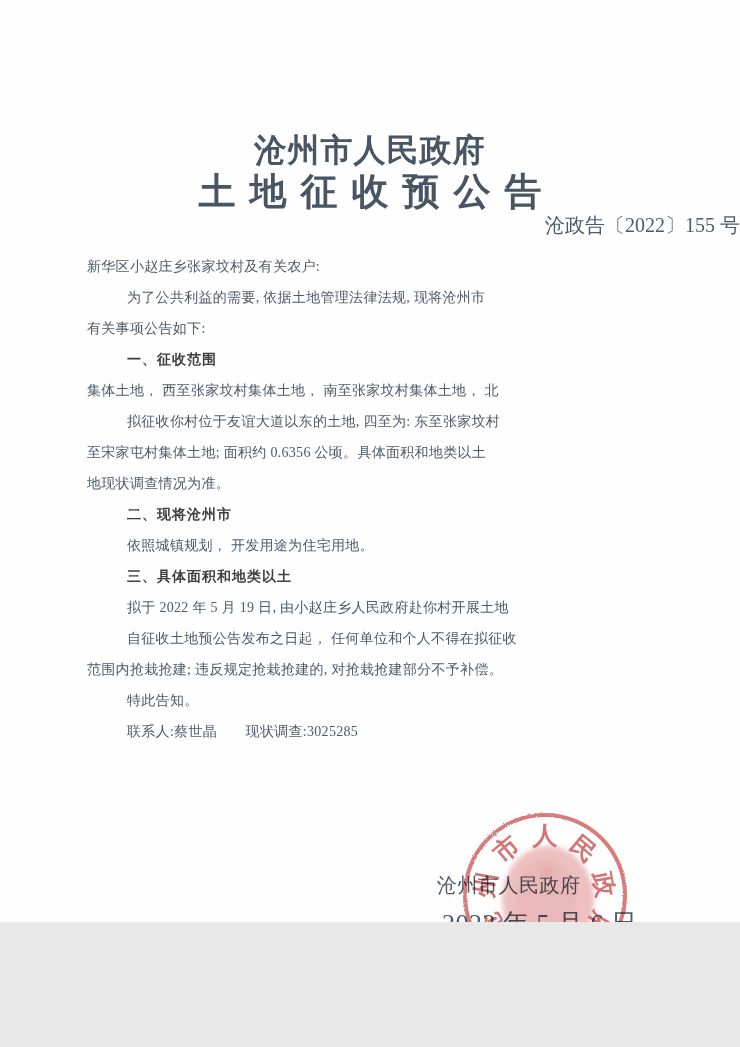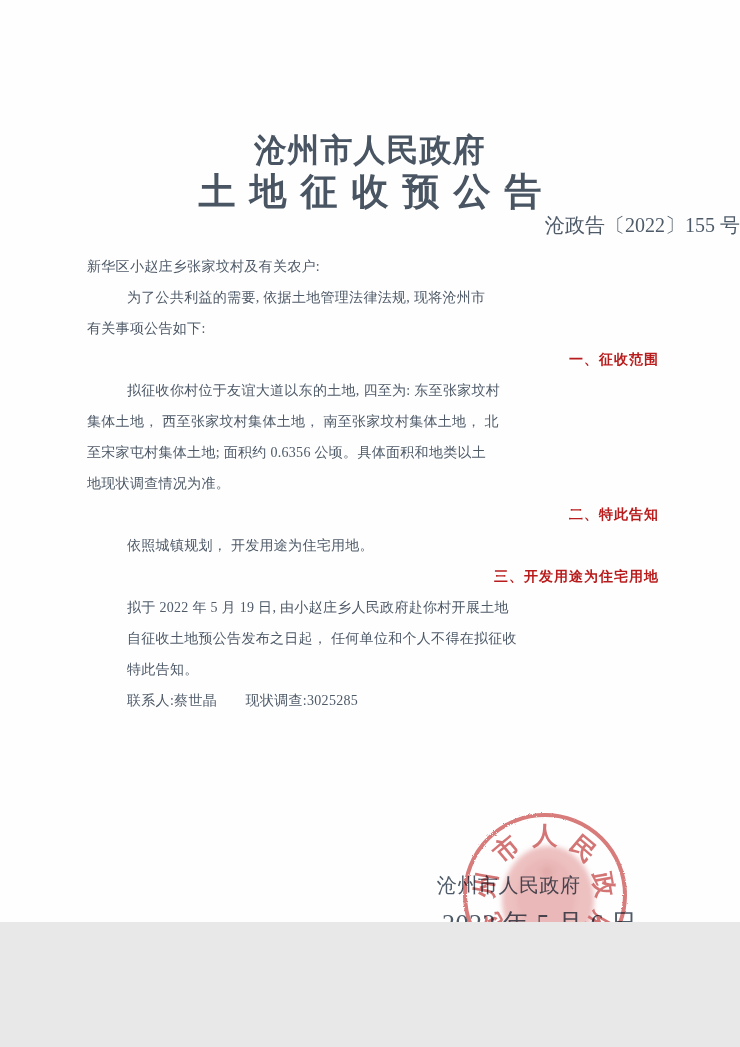--- a/index.html
+++ b/index.html
@@ -50,22 +50,21 @@
     line-height: 31px;
     font-size: 14px;
     white-space: nowrap;
     letter-spacing: 0.3px;
   }
   .indent { padding-left: 40px; }
   .heading {
     font-weight: bold;
     font-family: "Liberation Sans", "DejaVu Sans", sans-serif;
     letter-spacing: 1px;
-    color: #b91c1c;
-    text-align: right;
+    color: #404040;
   }
   .signature-issuer {
     position: absolute;
     top: 872px; left: 437px;
     font-size: 20px;
     letter-spacing: 0.5px;
   }
   .signature-date {
     position: absolute;
     top: 906px; left: 442px;
@@ -96,29 +95,30 @@
 
   <div class="doc-title">沧州市人民政府</div>
   <div class="doc-subtitle">土地征收预公告</div>
   <div class="doc-number">沧政告〔2022〕155 号</div>
 
   <div class="doc-body">
     <div class="line">新华区小赵庄乡张家坟村及有关农户:</div>
     <div class="line indent">为了公共利益的需要, 依据土地管理法律法规, 现将沧州市</div>
     <div class="line">有关事项公告如下:</div>
     <div class="line indent heading">一、征收范围</div>
+    <div class="line">集体土地， 西至张家坟村集体土地， 南至张家坟村集体土地， 北</div>
     <div class="line indent">拟征收你村位于友谊大道以东的土地, 四至为: 东至张家坟村</div>
-    <div class="line">集体土地， 西至张家坟村集体土地， 南至张家坟村集体土地， 北</div>
     <div class="line">至宋家屯村集体土地; 面积约 0.6356 公顷。具体面积和地类以土</div>
     <div class="line">地现状调查情况为准。</div>
-    <div class="line indent heading">二、特此告知</div>
+    <div class="line indent heading">二、现将沧州市</div>
     <div class="line indent">依照城镇规划， 开发用途为住宅用地。</div>
-    <div class="line indent heading">三、开发用途为住宅用地</div>
+    <div class="line indent heading">三、具体面积和地类以土</div>
     <div class="line indent">拟于 2022 年 5 月 19 日, 由小赵庄乡人民政府赴你村开展土地</div>
     <div class="line indent">自征收土地预公告发布之日起， 任何单位和个人不得在拟征收</div>
+    <div class="line">范围内抢栽抢建; 违反规定抢栽抢建的, 对抢栽抢建部分不予补偿。</div>
     <div class="line indent">特此告知。</div>
     <div class="line indent">联系人:蔡世晶　　现状调查:3025285</div>
   </div>
 
   <div class="signature-issuer">沧州市人民政府</div>
   <div class="signature-date">2022 年 5 月 6 日</div>
 
   <svg class="seal" viewBox="0 0 190 190" xmlns="http://www.w3.org/2000/svg">
     <defs>
       <filter id="sealblur" x="-30%" y="-30%" width="160%" height="160%">

